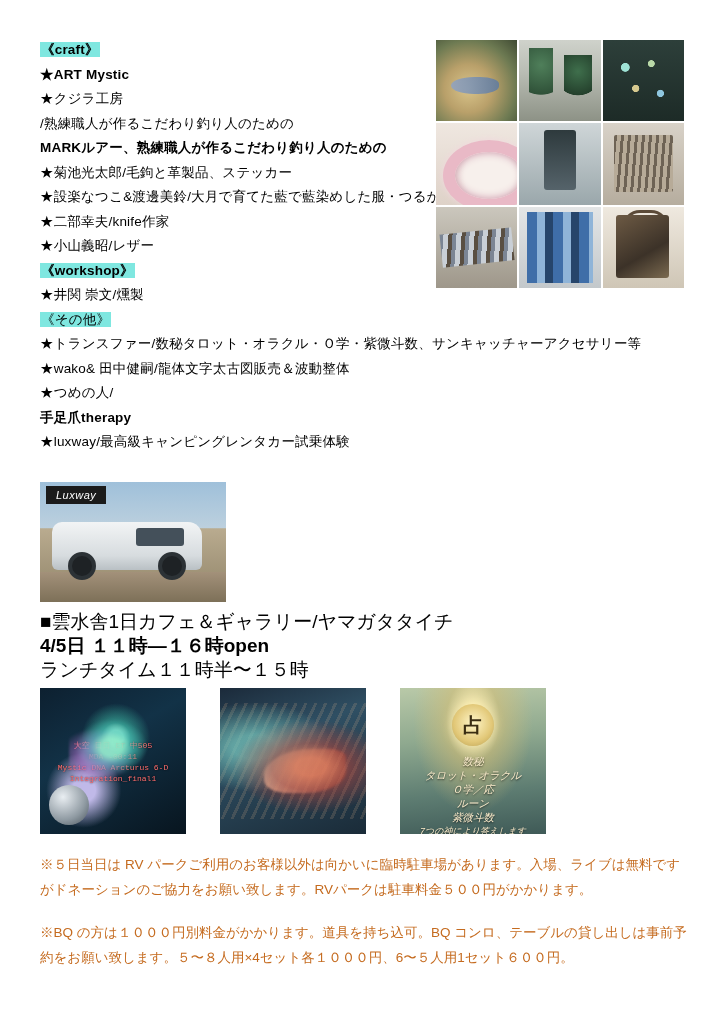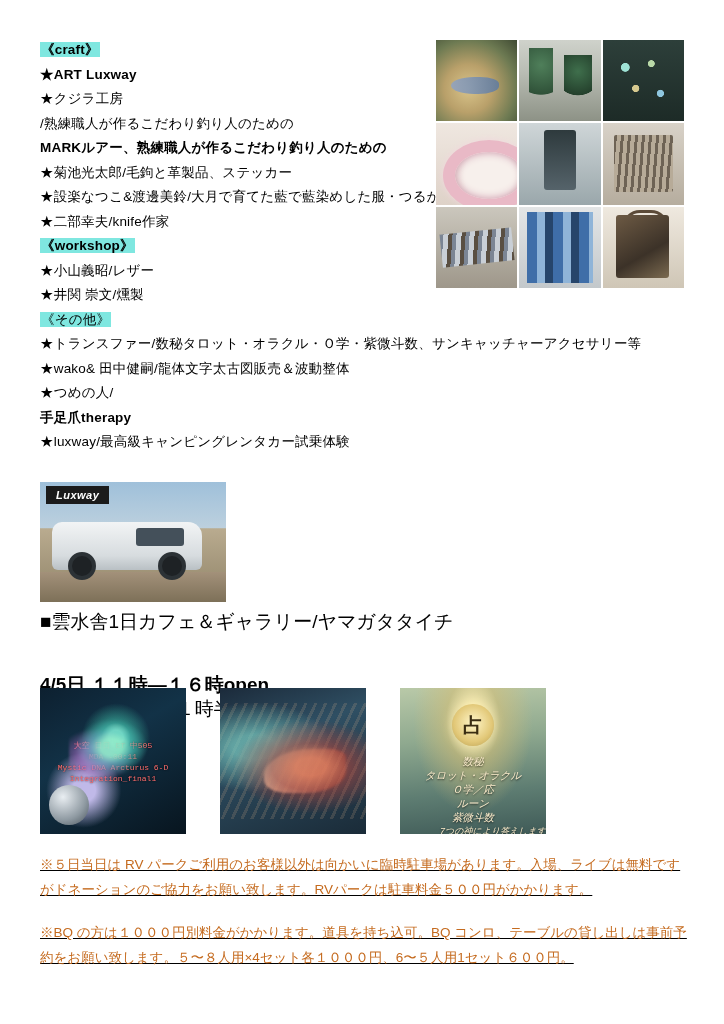--- a/index.html
+++ b/index.html
@@ -144,39 +144,39 @@
     position: absolute;
     left: 0; bottom: 0; width: 100%; height: 30px;
     background: linear-gradient(180deg,#a3917a,#7d7058);
   }
   .luxway-badge {
     position: absolute;
     left: 6px; top: 4px;
     background: #1b1b1b;
     color: #ffffff;
     font-size: 11px;
-    font-weight: bold;
+    font-weight: normal;
     font-style: italic;
     padding: 3px 10px;
     letter-spacing: 0.5px;
   }
 
   
   .cafe-block {
     position: absolute;
     left: 40px;
     top: 610px;
     width: 420px;
   }
   .cafe-line {
     font-size: 19px;
     line-height: 24px;
     white-space: nowrap;
   }
-  .cafe-line.bold { font-weight: bold; margin-top: 39px; }
+  .cafe-line.bold { font-weight: bold; }
 
   
   .art-row {
     position: absolute;
     left: 40px;
     top: 688px;
   }
   .art {
     position: absolute;
     width: 146px;
@@ -263,60 +263,59 @@
     position: absolute;
     left: 0; top: 66px;
     width: 146px;
     text-align: center;
     color: #fbeccb;
     font-size: 10.5px;
     line-height: 14px;
     text-shadow: 0 1px 2px rgba(0,0,0,.7);
     font-style: italic;
   }
-  .art3-txt .small { font-size: 9px; text-align: right; }
+  .art3-txt .small { font-size: 9px; }
 
   
   .notes {
     position: absolute;
     left: 40px;
     top: 852px;
     width: 648px;
-    text-decoration: underline;
   }
   .note-p {
     color: #c56b1f;
     font-size: 13.5px;
     line-height: 25px;
     margin: 0 0 18px 0;
   }
 </style>
 </head>
 <body>
 
 <div class="page">
 
   <div class="text-col">
 
     <div class="line bold">
       <span class="hl">《craft》</span>
     </div>
 
-    <div class="line bold">★ART Luxway</div>
+    <div class="line bold">★ART Mystic</div>
     <div class="line">★クジラ工房</div>
     <div class="line">/熟練職人が作るこだわり釣り人のための</div>
     <div class="line bold">MARKルアー、熟練職人が作るこだわり釣り人のための</div>
     <div class="line">★菊池光太郎/毛鉤と革製品、ステッカー</div>
     <div class="line">★設楽なつこ&amp;渡邊美鈴/大月で育てた藍で藍染めした服・つるかご</div>
     <div class="line">★二部幸夫/knife作家</div>
+    <div class="line">★小山義昭/レザー</div>
+
     <div class="line bold">
       <span class="hl">《workshop》</span>
     </div>
-
-    <div class="line">★小山義昭/レザー</div>
     <div class="line">★井関 崇文/燻製</div>
 
     <div class="line">
       <span class="hl">《その他》</span>
     </div>
     <div class="line">★トランスファー/数秘タロット・オラクル・Ｏ学・紫微斗数、サンキャッチャーアクセサリー等</div>
     <div class="line">★wako&amp; 田中健嗣/龍体文字太古図販売＆波動整体</div>
     <div class="line">★つめの人/</div>
     <div class="line bold">手足爪therapy</div>
     <div class="line">★luxway/最高級キャンピングレンタカー試乗体験</div>

